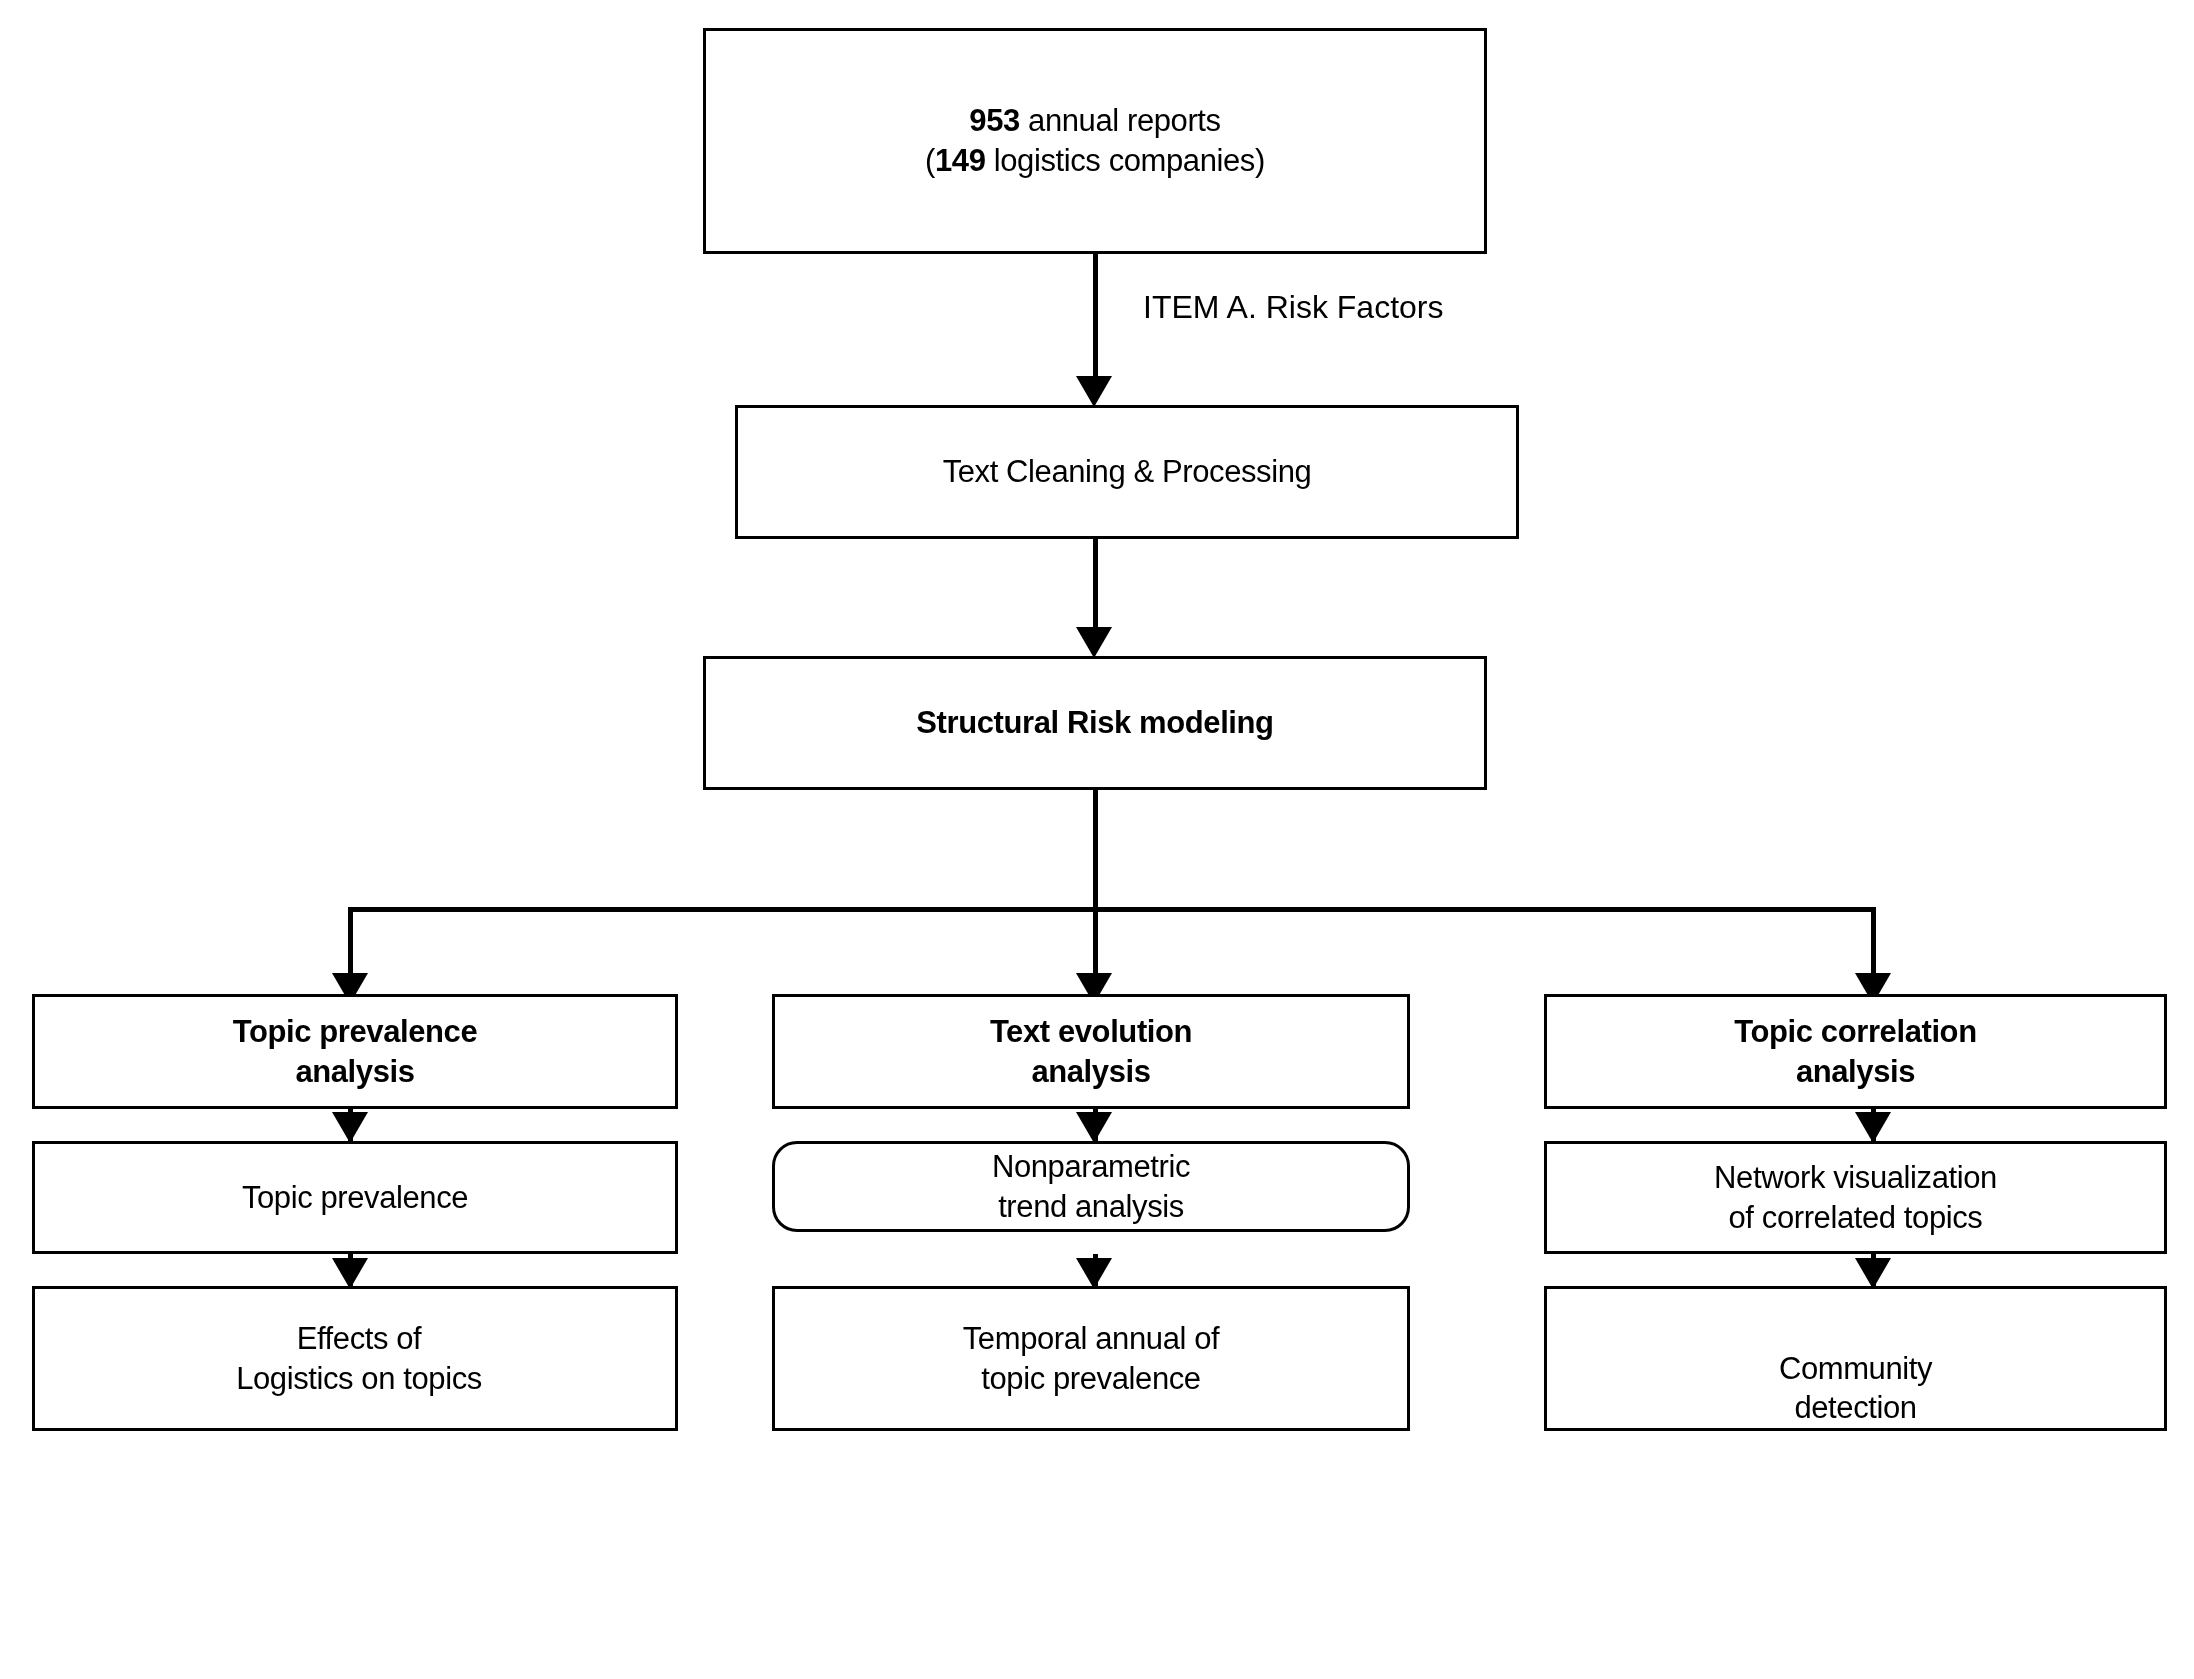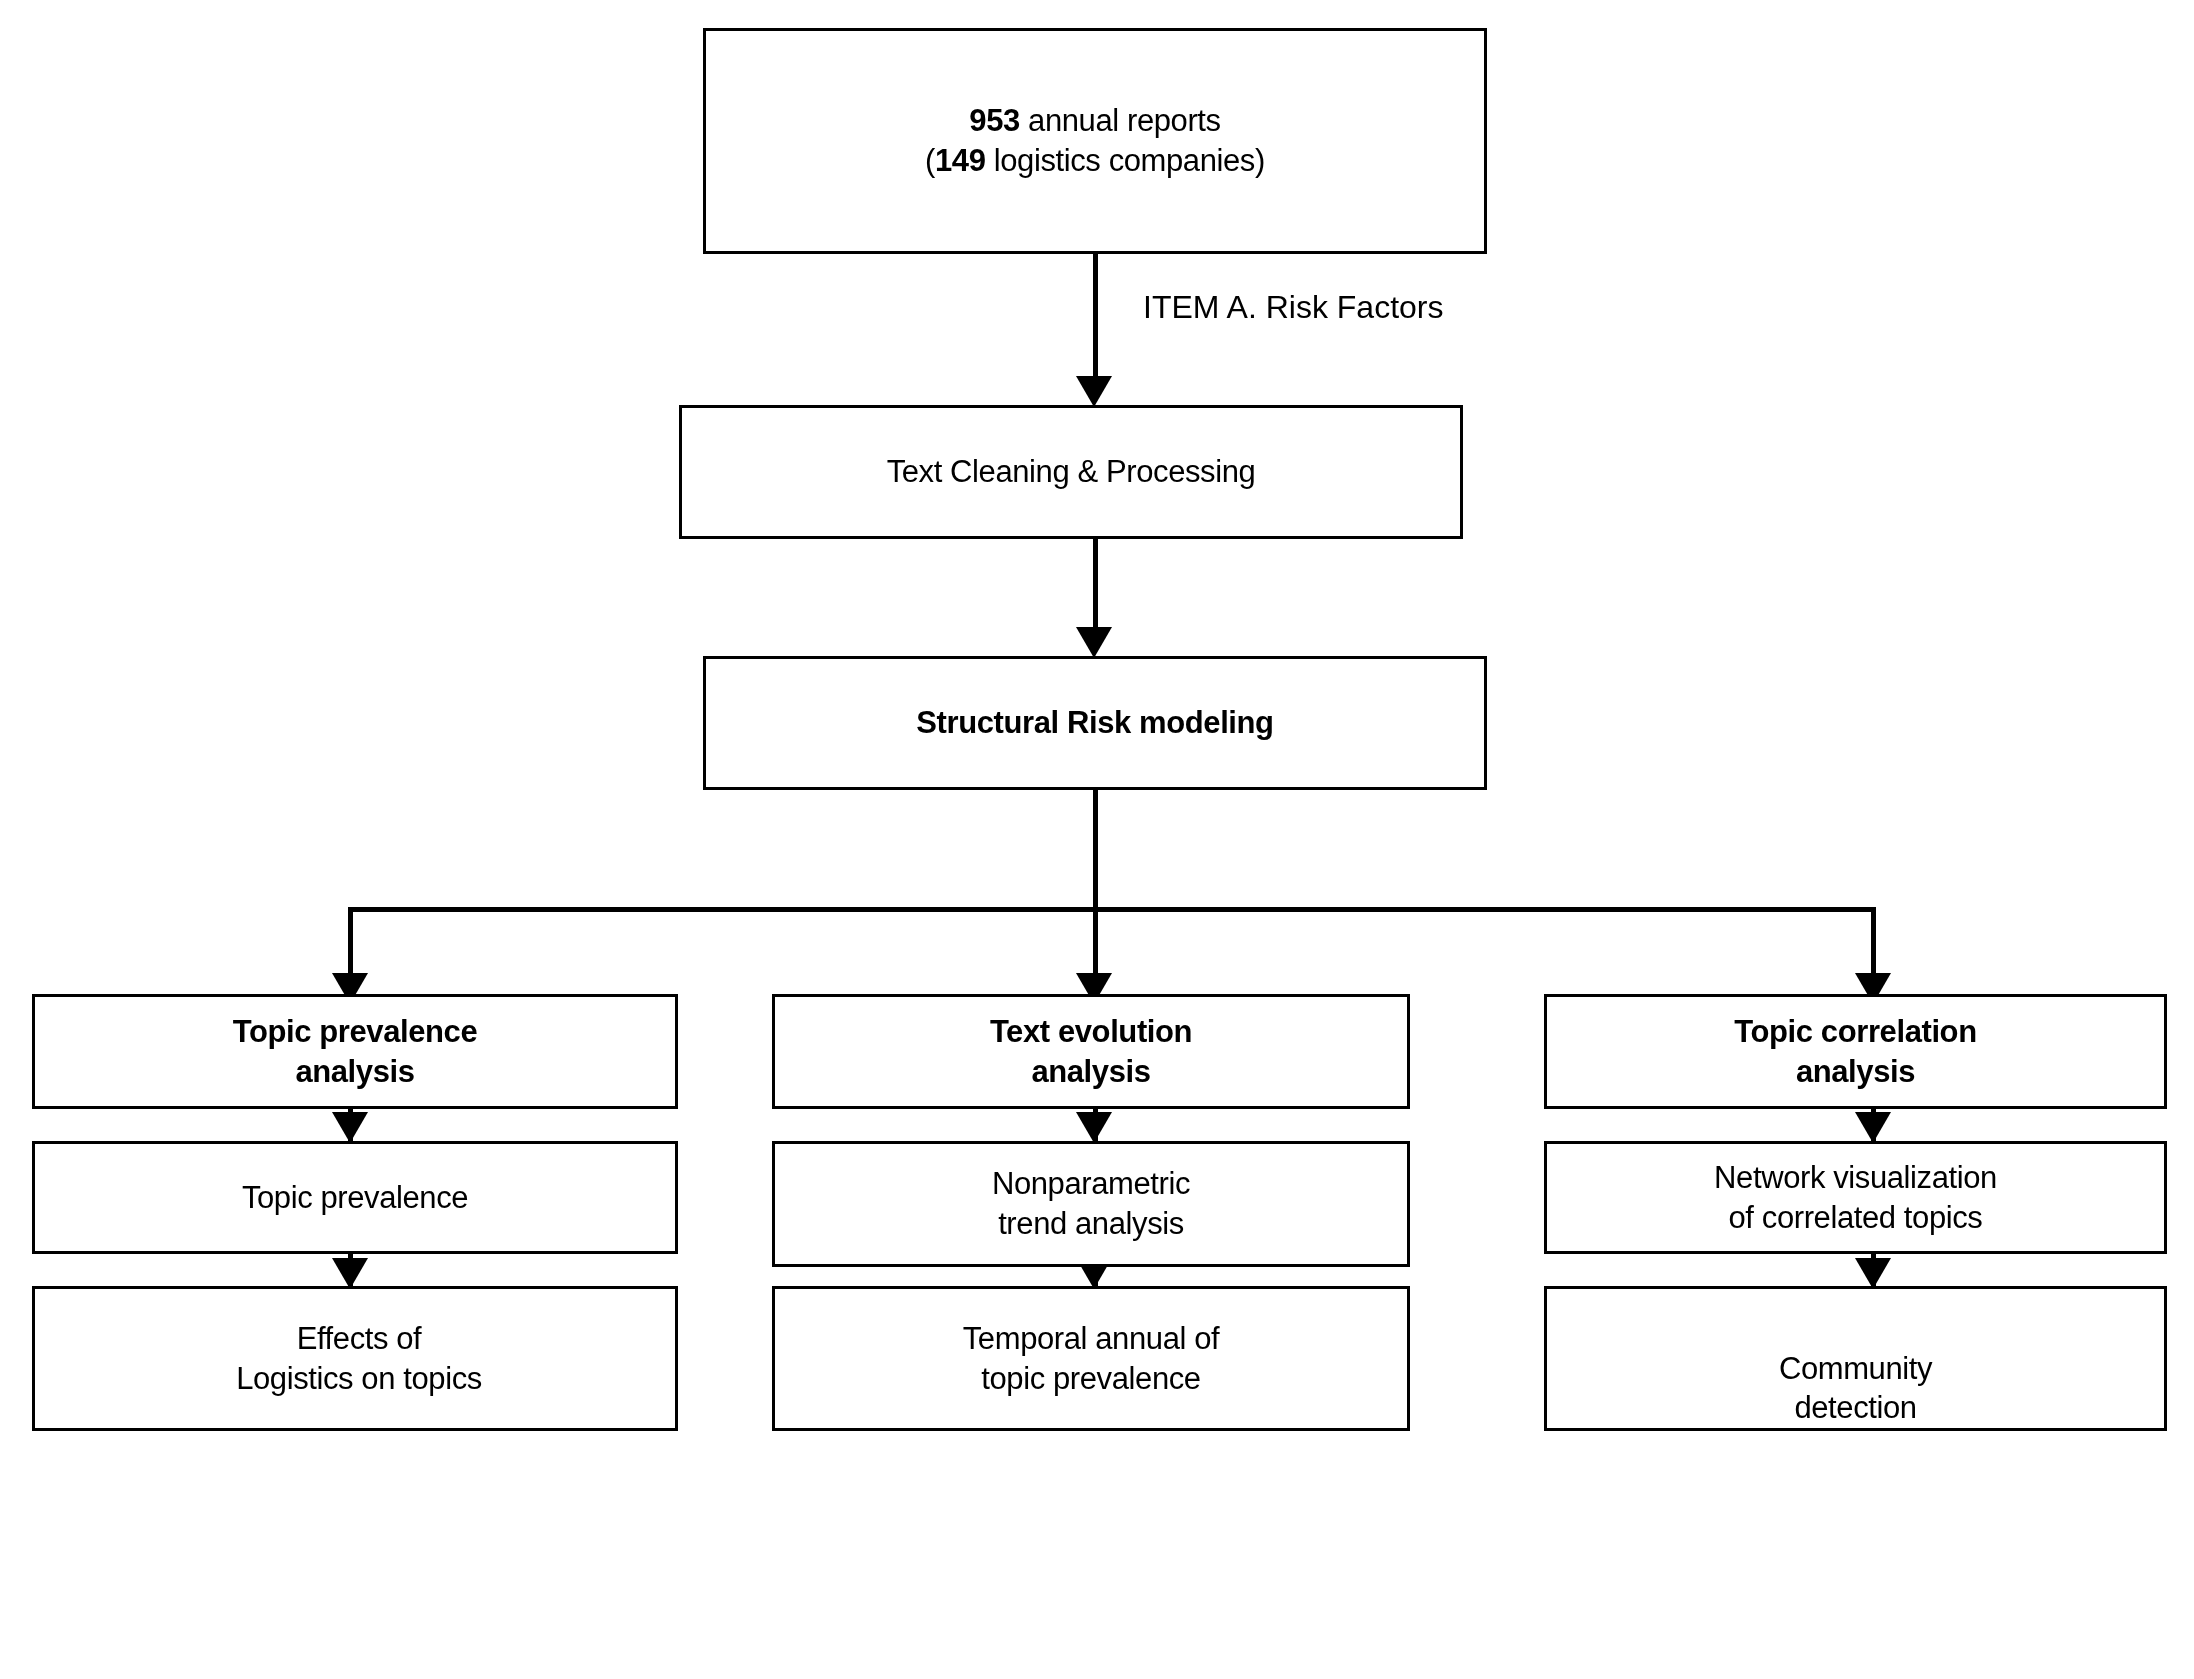--- a/index.html
+++ b/index.html
@@ -39,21 +39,21 @@
     font-size: 31px;
     font-weight: 400;
     letter-spacing: -0.4px;
     padding: 0 7.6px;
     box-sizing: border-box;
   }
   .box.bold .txt { font-weight: 700; }
 
   
   #box-source   { left: 703px;  top: 27.5px;   width: 784px; height: 226px; }
-  #box-clean    { left: 679px;  top: 405px;  width: 784px; height: 134px; align-items: center; }
+  #box-clean    { left: 735px;  top: 405px;  width: 784px; height: 134px; align-items: center; }
   #box-stm      { left: 703px;  top: 656px;  width: 784px; height: 134px; }
 
   #box-l1 { left: 32px;   top: 1000px; width: 646px;  height: 90px; }
   #box-l2 { left: 32px;   top: 1138px; width: 646px;  height: 101px; }
   #box-l3 { left: 32px;   top: 1284px; width: 646px;  height: 139px; }
 
   #box-m1 { left: 772px; top: 1000px; width: 638px;  height: 90px; }
   #box-m2 { left: 772px; top: 1138px; width: 638px;  height: 101px; }
   #box-m3 { left: 772px; top: 1284px; width: 638px;  height: 139px; }
 
@@ -63,21 +63,21 @@
 
   
   #box-l1, #box-m1, #box-r1 { height: 111px; }
   #box-l1, #box-m1, #box-r1 { top: 994px; }
 
   
   #box-l1 { top: 994px; height: 115px; }
   #box-m1 { top: 994px; height: 115px; }
   #box-r1 { top: 994px; height: 115px; }
   #box-l2 { top: 1141px; height: 113px; }
-  #box-m2 { top: 1141px; height: 126px; }
+  #box-m2 { top: 1141px; height: 91px; border-radius: 25px; }
   #box-r2 { top: 1141px; height: 113px; }
   #box-l3 { top: 1286px; height: 145px; padding-left: 8px; }
   #box-m3 { top: 1286px; height: 145px; }
   #box-r3 { top: 1286px; height: 145px; }
 
   
   .vline {
     position: absolute;
     width: 5.4px;
     background: #000000;

